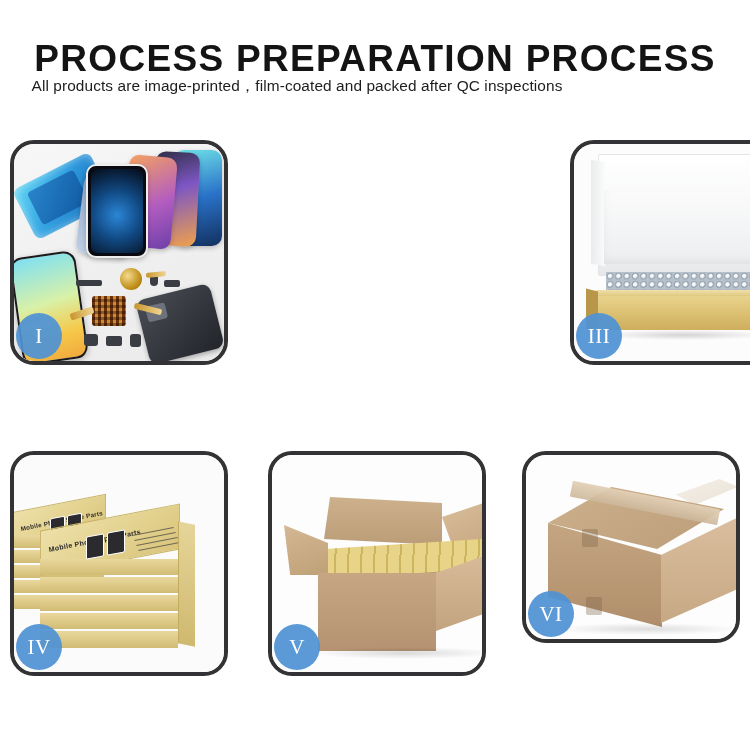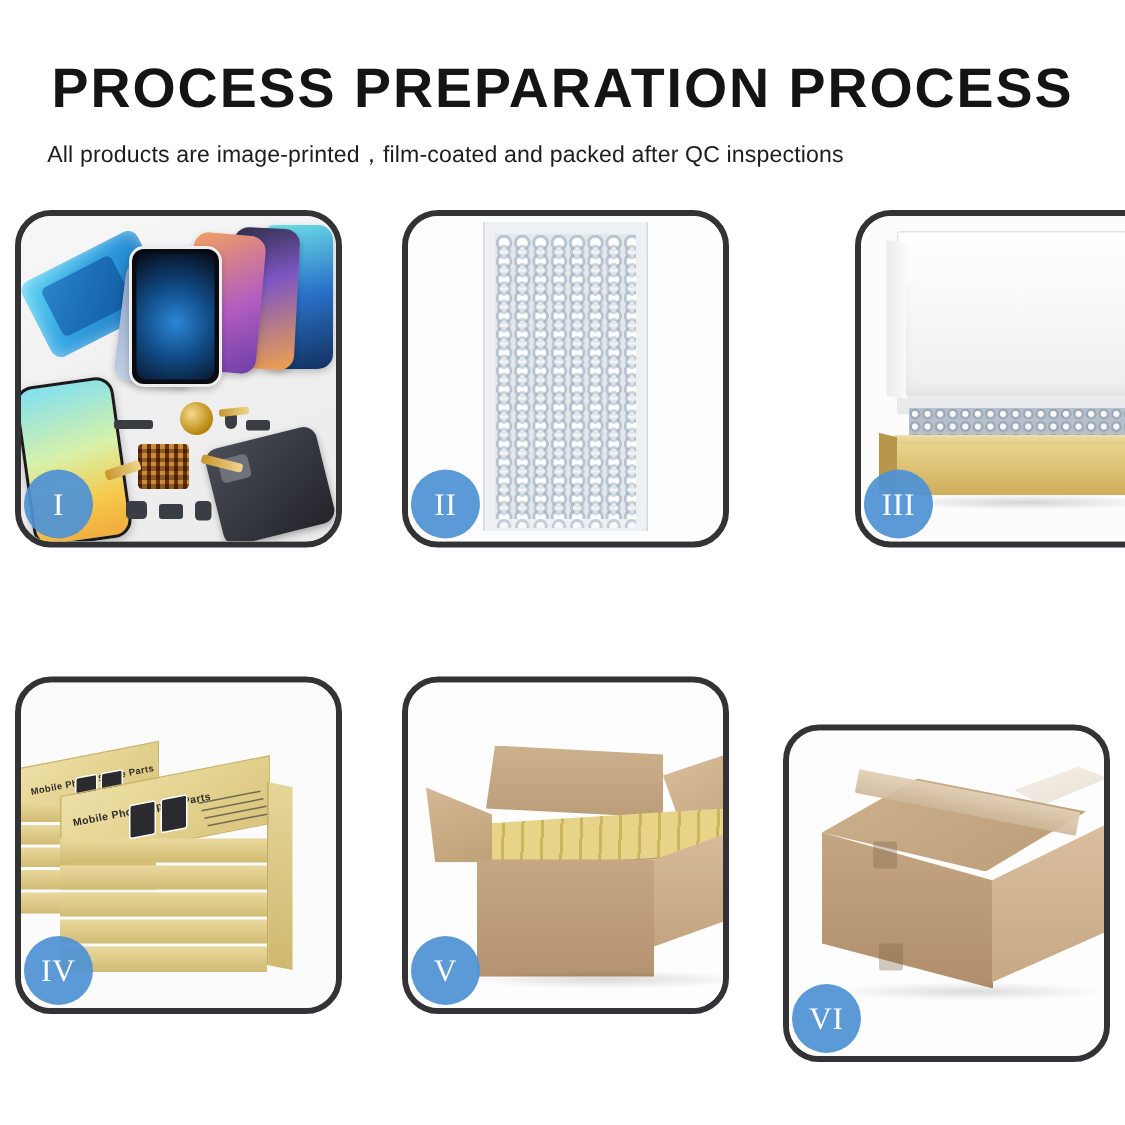--- a/index.html
+++ b/index.html
@@ -10,21 +10,21 @@
   }
   .page{position:absolute;inset:0;}
 
   
   .title{
     position:absolute;left:0;top:38px;width:750px;text-align:center;
     font-size:37px;font-weight:700;color:#141414;letter-spacing:1.3px;
     white-space:nowrap;
   }
   .subtitle{
-    position:absolute;left:0;top:93px;width:594px;text-align:center;
+    position:absolute;left:0;top:76px;width:594px;text-align:center;
     font-size:15.4px;font-weight:400;color:#1d1d1d;letter-spacing:0.1px;
     white-space:nowrap;
   }
 
   
   .grid{position:absolute;left:10px;top:140px;width:730px;height:536px;}
   .card{
     position:absolute;box-sizing:border-box;
     border:4px solid #333335;border-radius:24px;background:#ffffff;
     overflow:hidden;
@@ -269,31 +269,20 @@
         <div class="part" style="left:116px;top:190px;width:11px;height:13px;border-radius:3px;"></div>
         <div class="flex" style="left:56px;top:166px;width:24px;height:7px;transform:rotate(-18deg);"></div>
         <div class="flex" style="left:120px;top:162px;width:28px;height:6px;transform:rotate(14deg);"></div>
         <div class="flex" style="left:132px;top:128px;width:20px;height:5px;transform:rotate(-6deg);"></div>
       </div>
       <div class="badge">
         <span>I</span>
       </div>
     </div>
 
-    <div class="card" style="left:258px;top:0;width:218px;height:225px;">
-      <div class="photo">
-        <div class="c2bg"></div>
-        <div class="pouch"></div>
-        <div class="bubbles"></div>
-        <div class="bubbles2"></div>
-      </div>
-      <div class="badge">
-        <span>II</span>
-      </div>
-    </div>
 
     <div class="card" style="left:512px;top:0;width:218px;height:225px;margin-left:48px;">
       <div class="photo">
         <div class="c3bg"></div>
         <div class="lidback"></div>
         <div class="foam"></div>
         <div class="traybubbles"></div>
         <div class="boxrim"></div>
         <div class="boxfront"></div>
         <div class="shadow3"></div>
@@ -350,21 +339,21 @@
         <div class="flap flapL"></div>
         <div class="cartonside"></div>
         <div class="cartonfront"></div>
         <div class="shadow5"></div>
       </div>
       <div class="badge">
         <span>V</span>
       </div>
     </div>
 
-    <div class="card" style="left:512px;top:311px;width:218px;height:225px;margin-top:32px;">
+    <div class="card" style="left:512px;top:311px;width:218px;height:192px;">
       <div class="photo">
         <div class="c6bg"></div>
         <div class="tapeedge"></div>
         <div class="s6top"></div>
         <div class="tape"></div>
         <div class="s6left"></div>
         <div class="s6right"></div>
         <div class="seam" style="left:56px;top:74px;width:16px;height:18px;border-radius:2px;"></div>
         <div class="seam" style="left:60px;top:142px;width:16px;height:18px;border-radius:2px;"></div>
         <div class="shadow6"></div>

